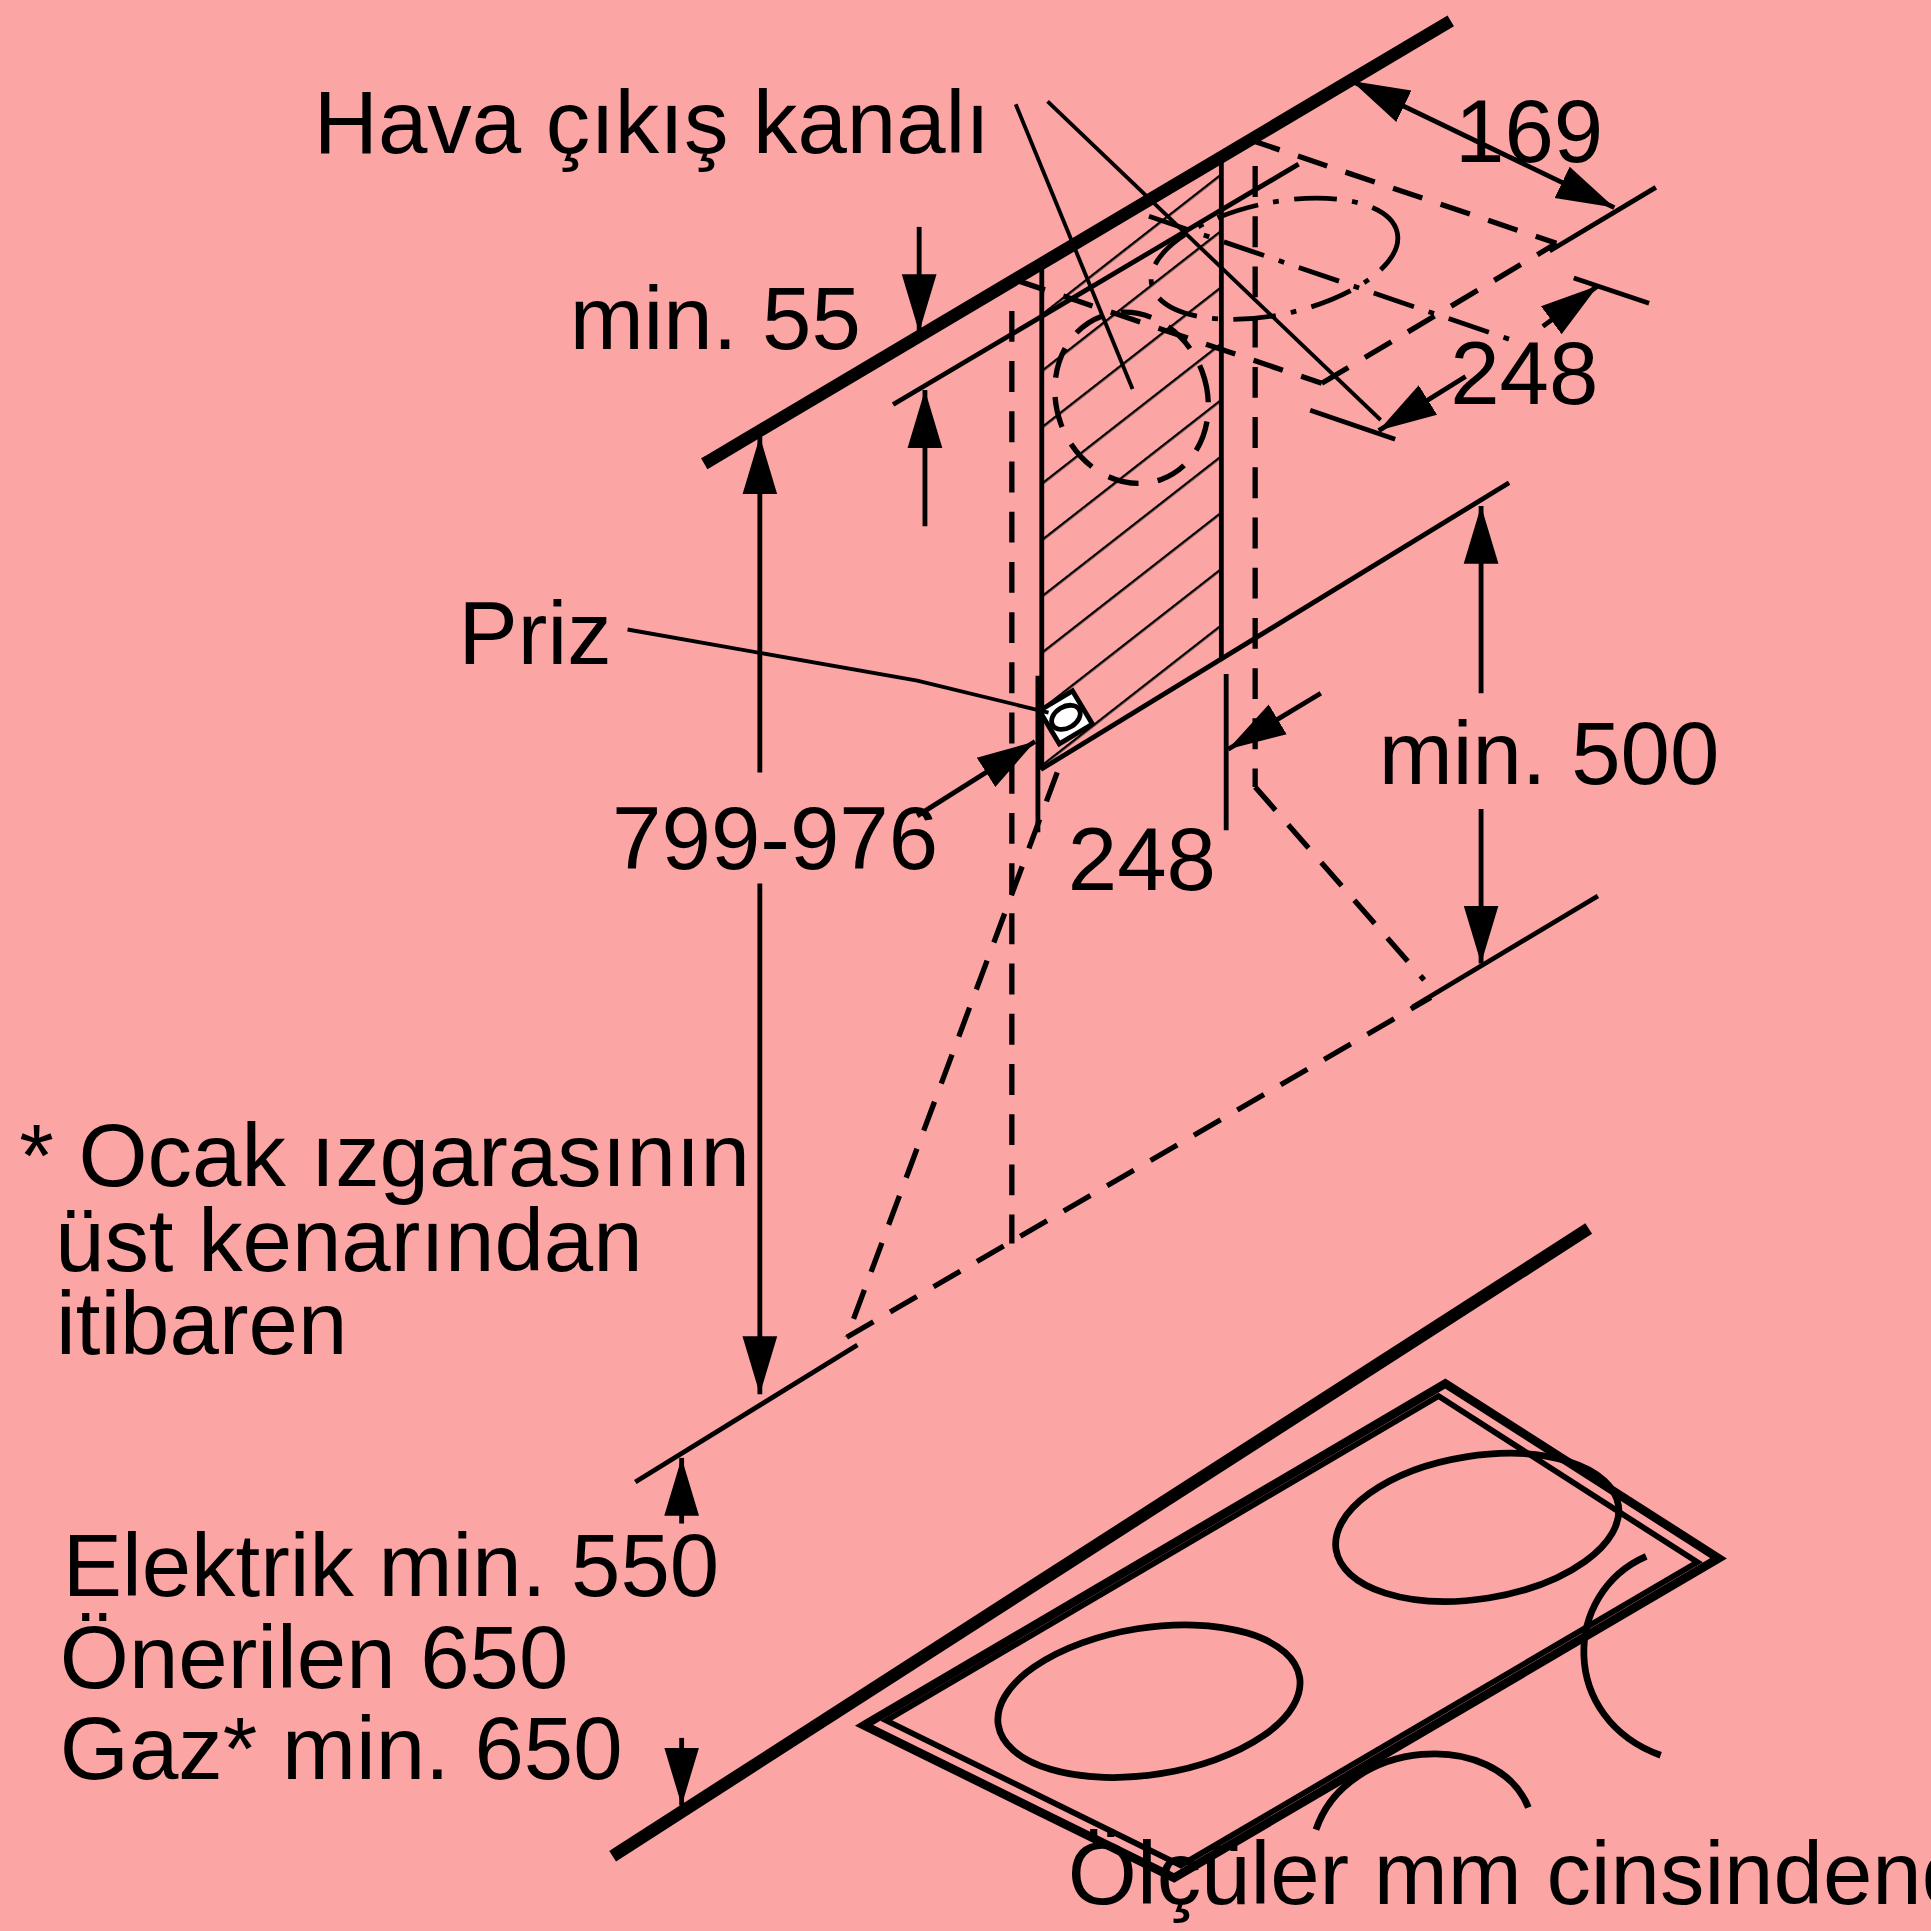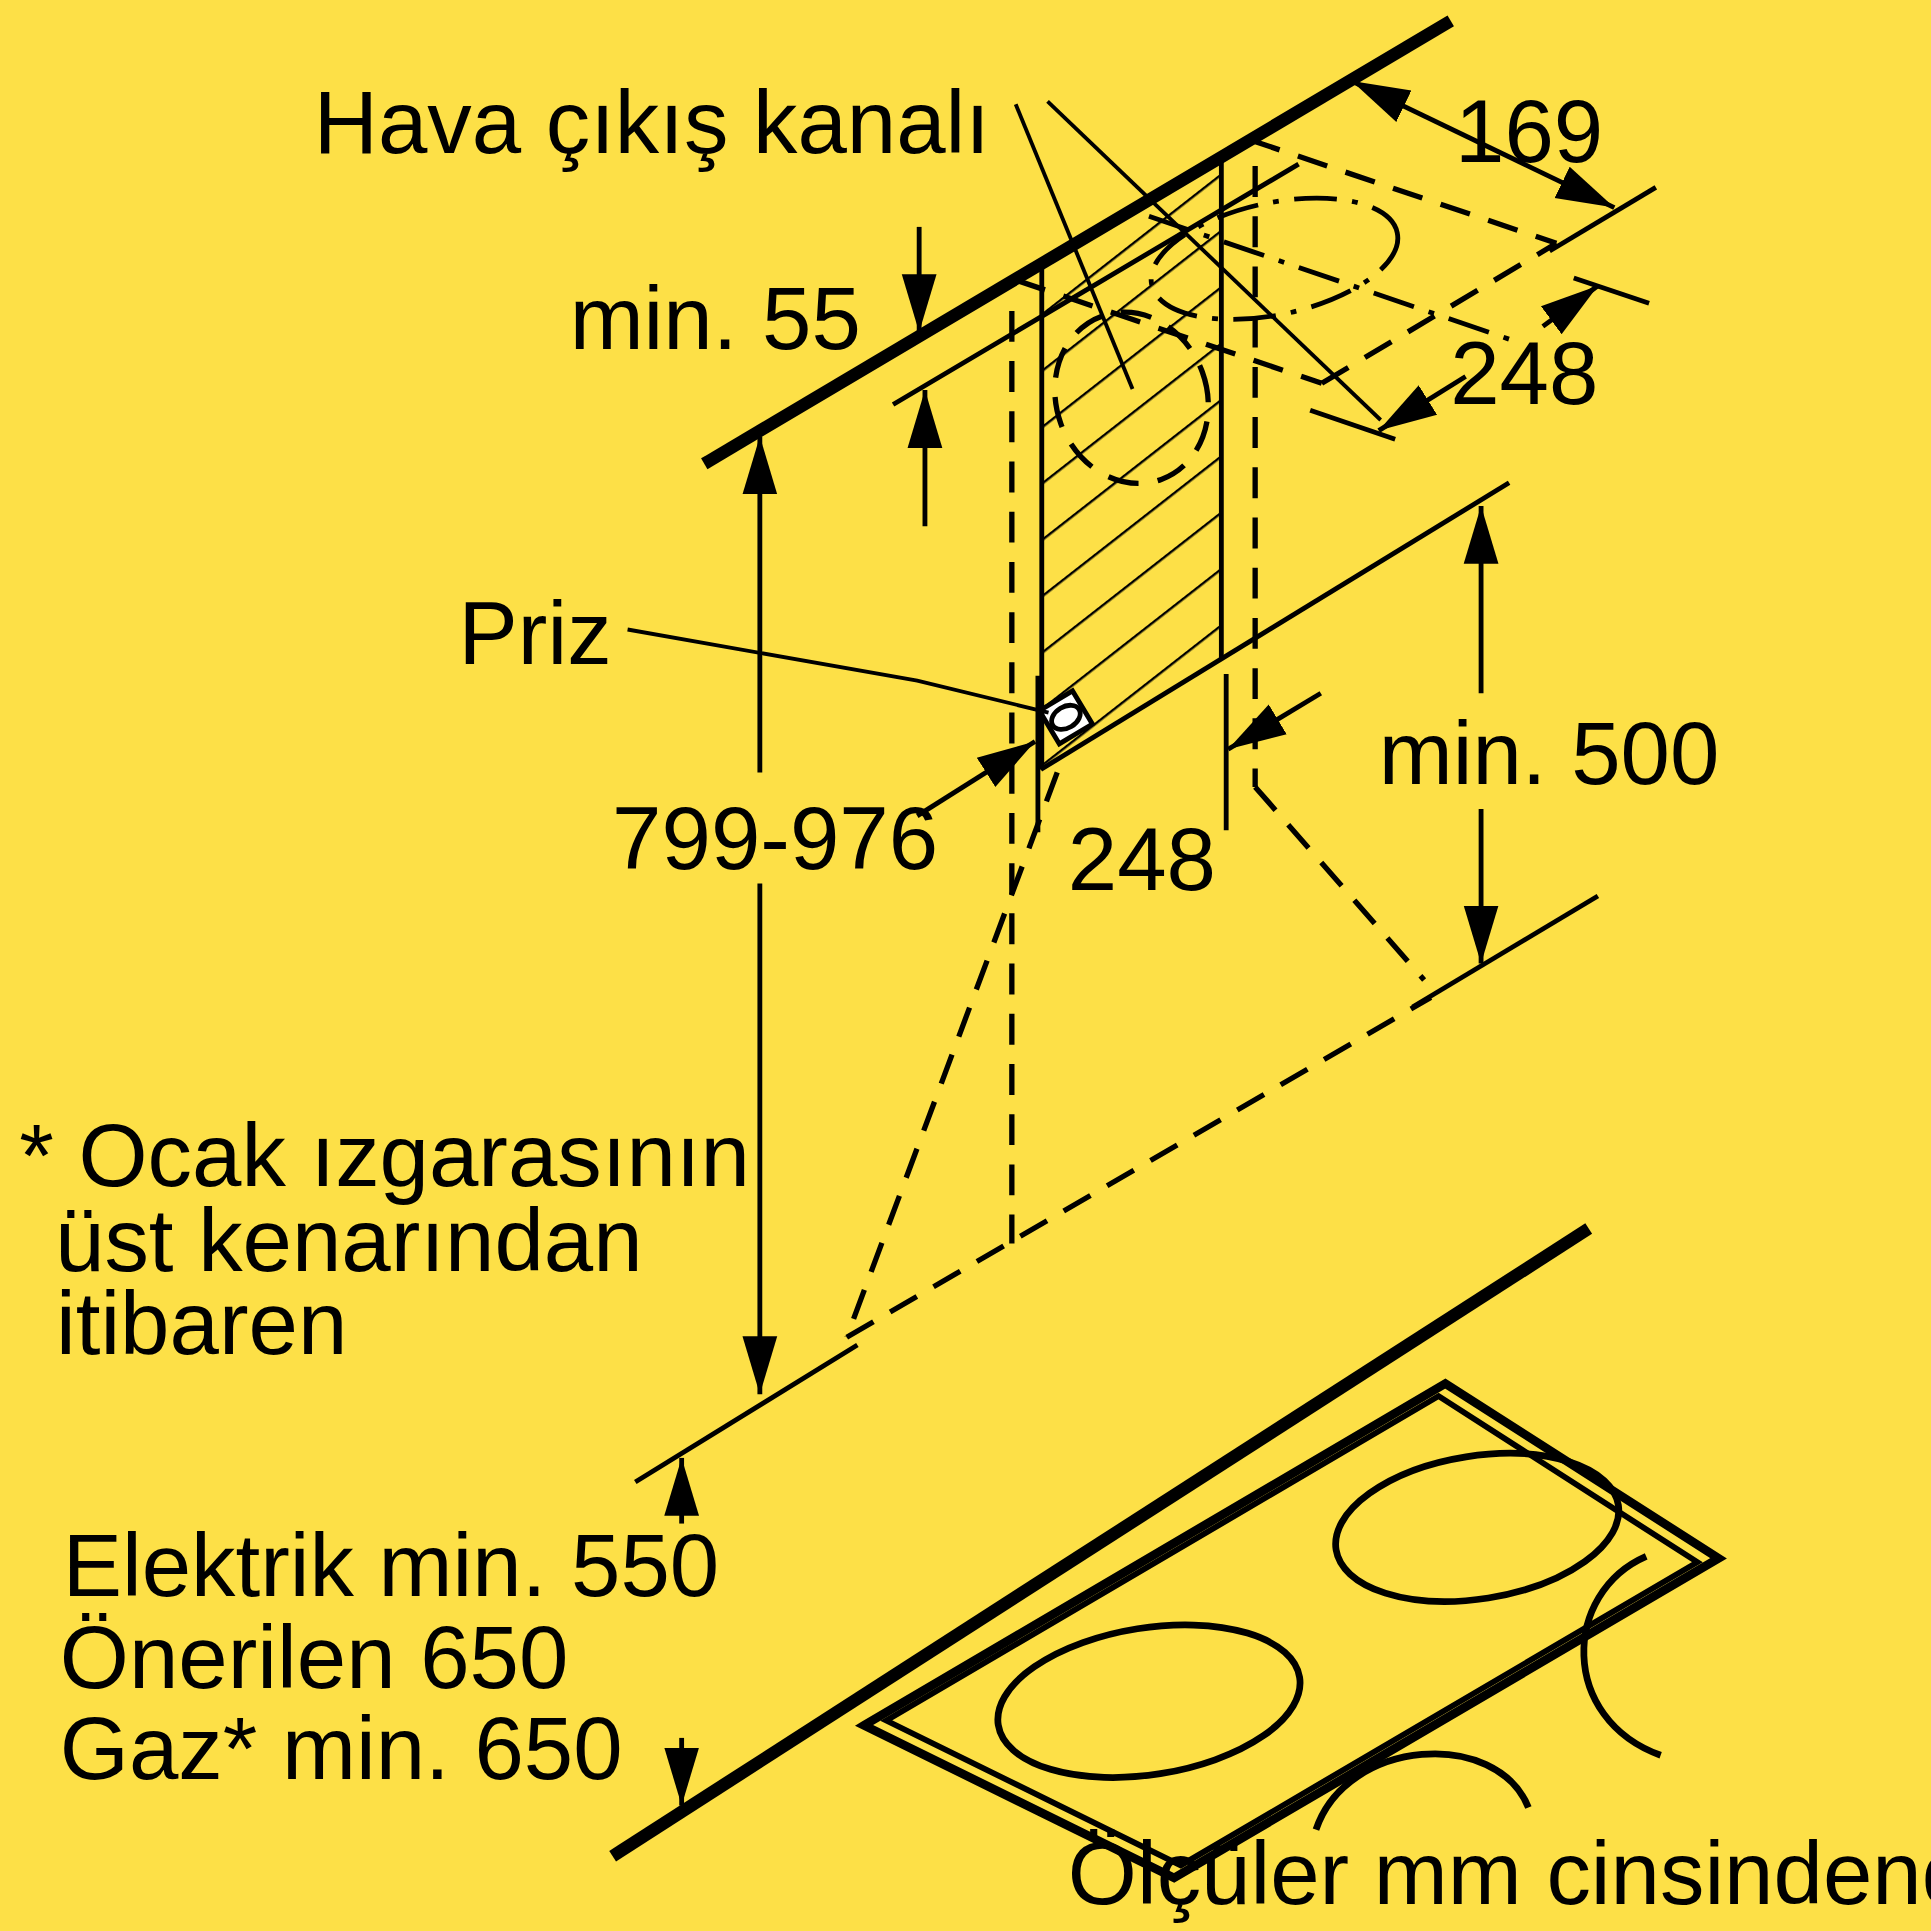--- a/index.html
+++ b/index.html
@@ -1,16 +1,16 @@
 <!DOCTYPE html>
 <html><head>
 <meta charset="utf-8">
 <style>
   html,body{margin:0;padding:0;background:#ffffff;}
-  .stage{width:1931px;height:1931px;position:relative;background:#fde047;overflow:hidden;text-align:center;}
+  .stage{width:1931px;height:1931px;position:relative;background:#fca5a5;overflow:hidden;text-align:center;}
   svg{display:block;}
   text{font-family:"Liberation Sans","DejaVu Sans",sans-serif;font-size:92px;fill:#000;}
   .thin{stroke:#000;stroke-width:5;fill:none;}
   .thin4{stroke:#000;stroke-width:4;fill:none;}
   .thick{stroke:#000;stroke-width:13;fill:none;stroke-linecap:square;}
   .dash{stroke:#000;stroke-width:5.5;fill:none;stroke-dasharray:32 20;}
   .dashdot{stroke:#000;stroke-width:5;fill:none;stroke-dasharray:44 16 6 16;}
   .tick{stroke:#000;stroke-width:5;fill:none;}
   .cook-out{stroke:#000;stroke-width:9;fill:none;stroke-linejoin:miter;}
   .cook-in{stroke:#000;stroke-width:6;fill:none;stroke-linejoin:miter;}

